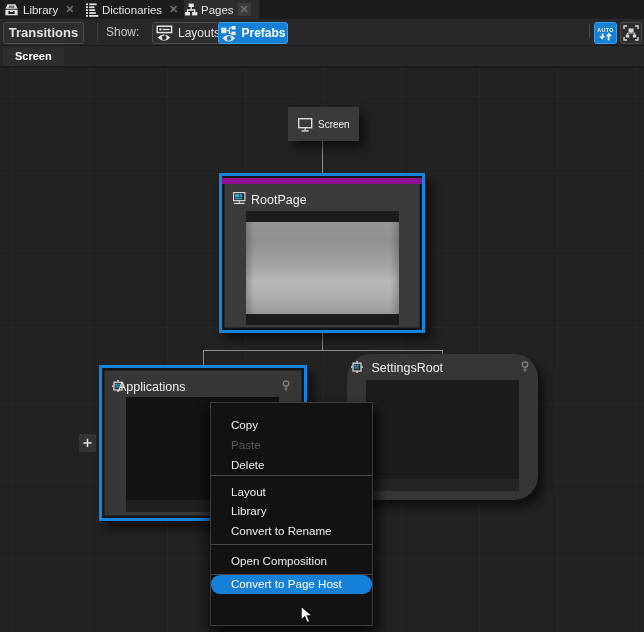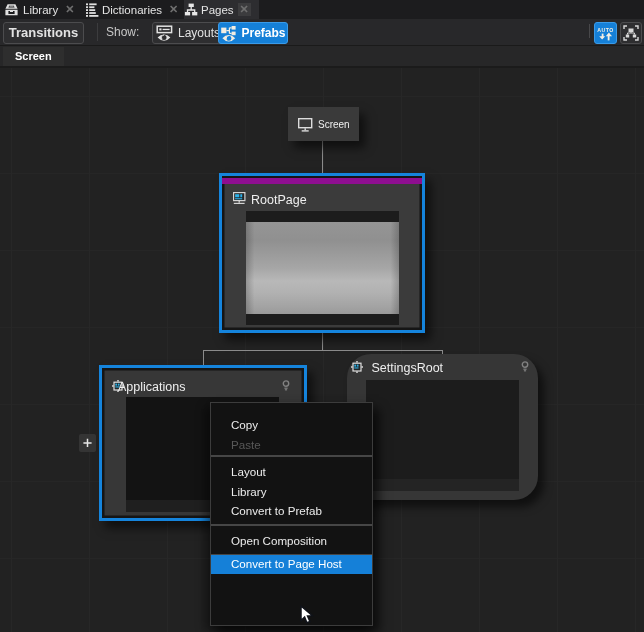--- a/index.html
+++ b/index.html
@@ -46,21 +46,21 @@
   .sel { border:3px solid #1584dc; box-shadow:6px 7px 9px rgba(0,0,0,0.55), inset 0 0 0 2.5px #151515; }
   .ntitle { color:#efefef; font-size:12.5px; position:absolute; }
 
   
   #menu { position:absolute; left:164px; top:336px; width:163px; height:224px;
           background:#121212; border:1px solid #3c3c3c;
           box-shadow:6px 7px 10px rgba(0,0,0,0.65), -5px 5px 9px rgba(0,0,0,0.4); padding-top:12px;margin-left:46px; }
   .mi { height:19.8px; line-height:19.8px; padding-left:20px; color:#ececec;
         font-size:11.6px; }
   .mi.dim { color:#585858; }
-  .mi.hl { background:#1580d8; color:#fff; height:18.5px; line-height:18.5px; }
+  .mi.hl { background:#1580d8; color:#fff; height:18.5px; line-height:18.5px;border-radius:9px; }
   .msep { height:1.5px; background:#464646; margin:3.3px 0; }
 </style>
 </head>
 <body>
 <div id="app">
 
   <div id="tabbar" class="abs">
     <div class="tab" style="left:0;width:80px;padding-left:5px;">
       <svg width="13" height="12" viewBox="0 0 13 12">
           <path fill="#e0e0e0" fill-rule="evenodd" d="M2.6 0.3 L10.4 0.3 L12.6 4.8 L0.4 4.8 Z M4.3 1.6 L8.7 1.6 L9.6 3.5 L3.4 3.5 Z"></path>
@@ -244,24 +244,25 @@
 
     <div class="abs" style="left:79px;top:368px;width:17px;height:18px;background:#343434;border-radius:2px;">
       <svg width="17" height="18" viewBox="0 0 17 18">
           <path d="M8.5 4.8 V13 M4.4 8.9 H12.6" stroke="#e6e6e6" stroke-width="1.5"></path>
         </svg>
     </div>
 
     <div id="menu">
       <div class="mi">Copy</div>
       <div class="mi dim">Paste</div>
+      <div class="mi">Delete</div>
       <div class="msep" style="margin:0.5px 0 5.2px 0;"></div>
       <div class="mi">Layout</div>
       <div class="mi">Library</div>
-      <div class="mi">Convert to Prefab</div>
+      <div class="mi">Convert to Rename</div>
       <div class="msep" style="margin:3px 0 5.2px 0;"></div>
       <div class="mi">Open Composition</div>
       <div class="msep" style="margin:3.2px 0 0 0;"></div>
       <div class="mi hl">Convert to Page Host</div>
     </div>
 
     <svg class="abs" style="left:300px;top:538.5px;" width="14" height="21" viewBox="0 0 14 21">
       <path d="M1 1 L1 15.5 L4.6 12.1 L6.9 17.8 L9.9 16.5 L7.5 11 L12.4 10.7 Z" fill="#fff" stroke="#10131a" stroke-width="1.5"></path>
     </svg>
   </div>

